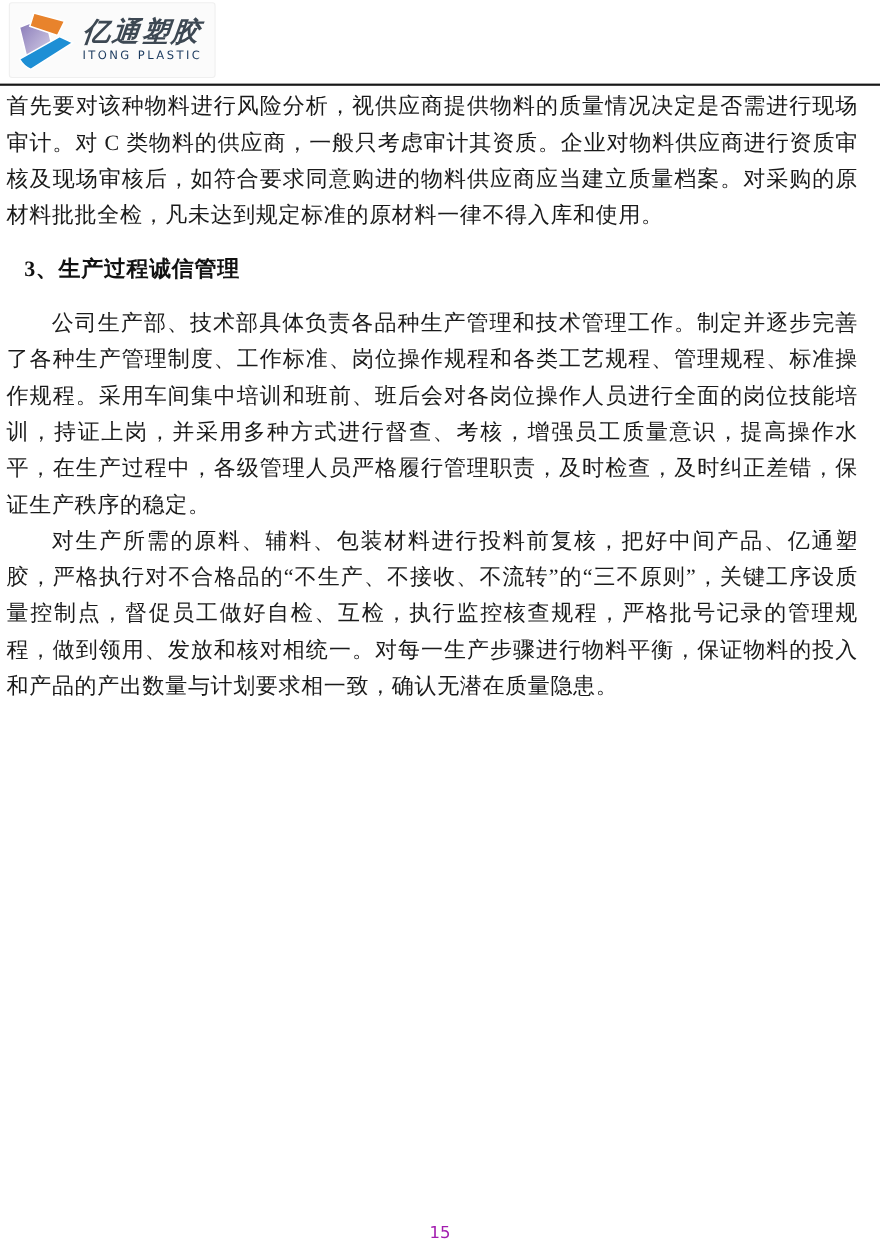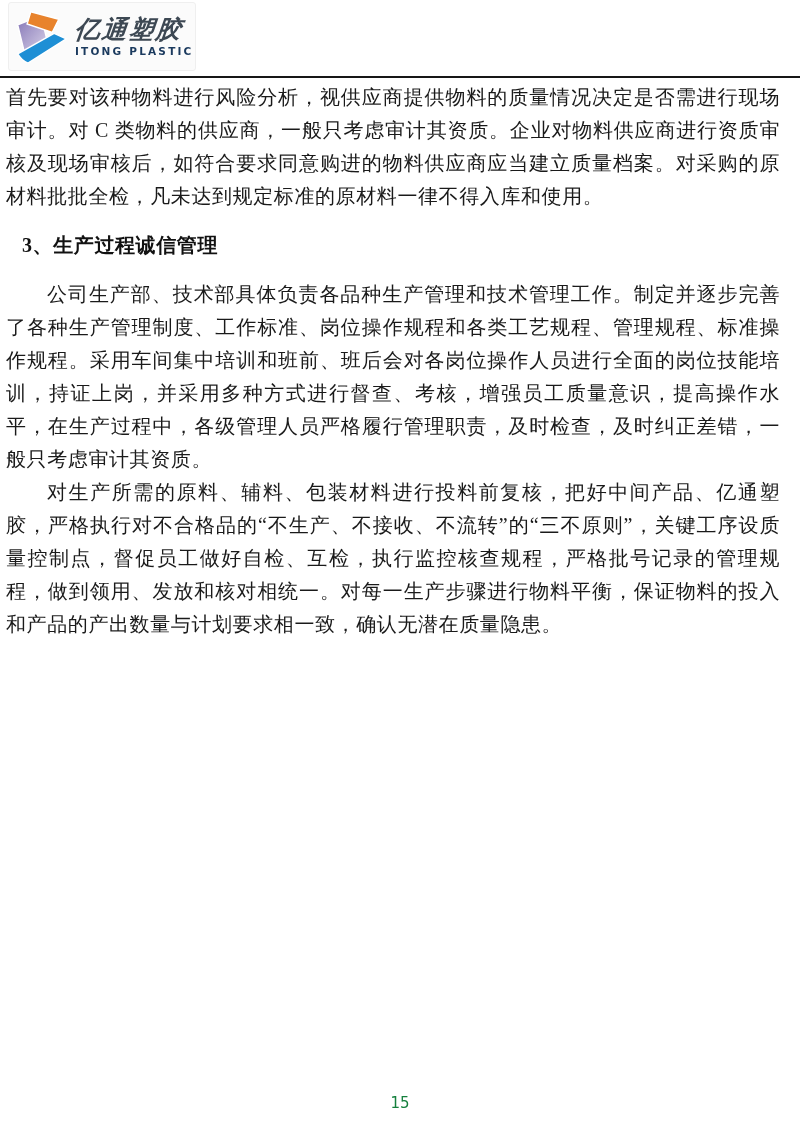--- a/index.html
+++ b/index.html
@@ -40,21 +40,21 @@
     font-weight: bold;
     font-style: italic;
     letter-spacing: 2px;
     color: #3d4853;
     transform: skewX(-6deg);
     white-space: nowrap;
   }
   .logo-en {
     font-family: "DejaVu Sans", "Liberation Sans", sans-serif;
     font-size: 10.5px;
-    font-weight: bold;
+    font-weight: normal;
     letter-spacing: 2.2px;
     color: #1b3a5e;
     margin-top: 4px;
     white-space: nowrap;
   }
   .header-rule {
     position: absolute;
     left: 0;
     top: 76px;
     width: 800px;
@@ -81,26 +81,26 @@
     line-height: 33px;
     font-weight: bold;
     text-indent: 0;
     color: #111111;
   }
 
   
   .page-number {
     position: absolute;
     left: 0;
-    bottom: 22px;
+    bottom: 5px;
     width: 100%;
     text-align: center;
     font-family: "DejaVu Sans", "Liberation Sans", sans-serif;
     font-size: 15px;
-    color: #15803d;
+    color: #a21caf;
   }
 </style>
 </head>
 <body>
 
 <div class="page">
 
   <div class="logo-box">
     <svg class="logo-mark" viewBox="0 0 60 60" xmlns="http://www.w3.org/2000/svg" aria-hidden="true">
       <defs>
@@ -117,19 +117,19 @@
       <div class="logo-cn">亿通塑胶</div>
       <div class="logo-en">ITONG PLASTIC</div>
     </div>
   </div>
 
   <div class="header-rule"></div>
 
   <div class="doc-body">
     <p class="para no-indent">首先要对该种物料进行风险分析，视供应商提供物料的质量情况决定是否需进行现场审计。对 C 类物料的供应商，一般只考虑审计其资质。企业对物料供应商进行资质审核及现场审核后，如符合要求同意购进的物料供应商应当建立质量档案。对采购的原材料批批全检，凡未达到规定标准的原材料一律不得入库和使用。</p>
     <h3 class="heading">3、生产过程诚信管理</h3>
-    <p class="para">公司生产部、技术部具体负责各品种生产管理和技术管理工作。制定并逐步完善了各种生产管理制度、工作标准、岗位操作规程和各类工艺规程、管理规程、标准操作规程。采用车间集中培训和班前、班后会对各岗位操作人员进行全面的岗位技能培训，持证上岗，并采用多种方式进行督查、考核，增强员工质量意识，提高操作水平，在生产过程中，各级管理人员严格履行管理职责，及时检查，及时纠正差错，一般只考虑审计其资质。</p>
+    <p class="para">公司生产部、技术部具体负责各品种生产管理和技术管理工作。制定并逐步完善了各种生产管理制度、工作标准、岗位操作规程和各类工艺规程、管理规程、标准操作规程。采用车间集中培训和班前、班后会对各岗位操作人员进行全面的岗位技能培训，持证上岗，并采用多种方式进行督查、考核，增强员工质量意识，提高操作水平，在生产过程中，各级管理人员严格履行管理职责，及时检查，及时纠正差错，保证生产秩序的稳定。</p>
     <p class="para">对生产所需的原料、辅料、包装材料进行投料前复核，把好中间产品、亿通塑胶，严格执行对不合格品的“不生产、不接收、不流转”的“三不原则”，关键工序设质量控制点，督促员工做好自检、互检，执行监控核查规程，严格批号记录的管理规程，做到领用、发放和核对相统一。对每一生产步骤进行物料平衡，保证物料的投入和产品的产出数量与计划要求相一致，确认无潜在质量隐患。</p>
   </div>
 
   <div class="page-number">15</div>
 
 </div>
 
 </body></html>

